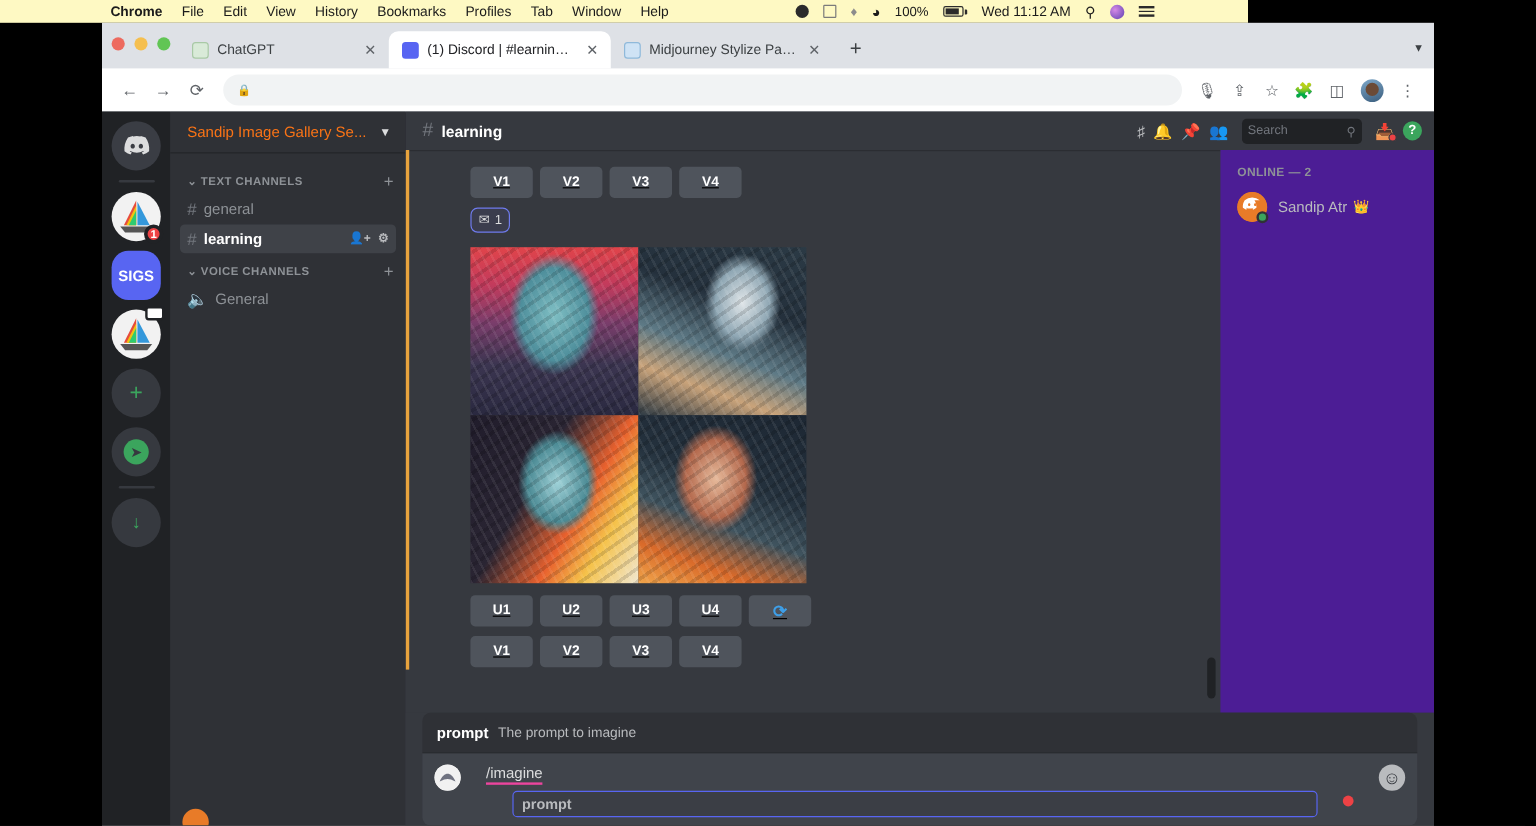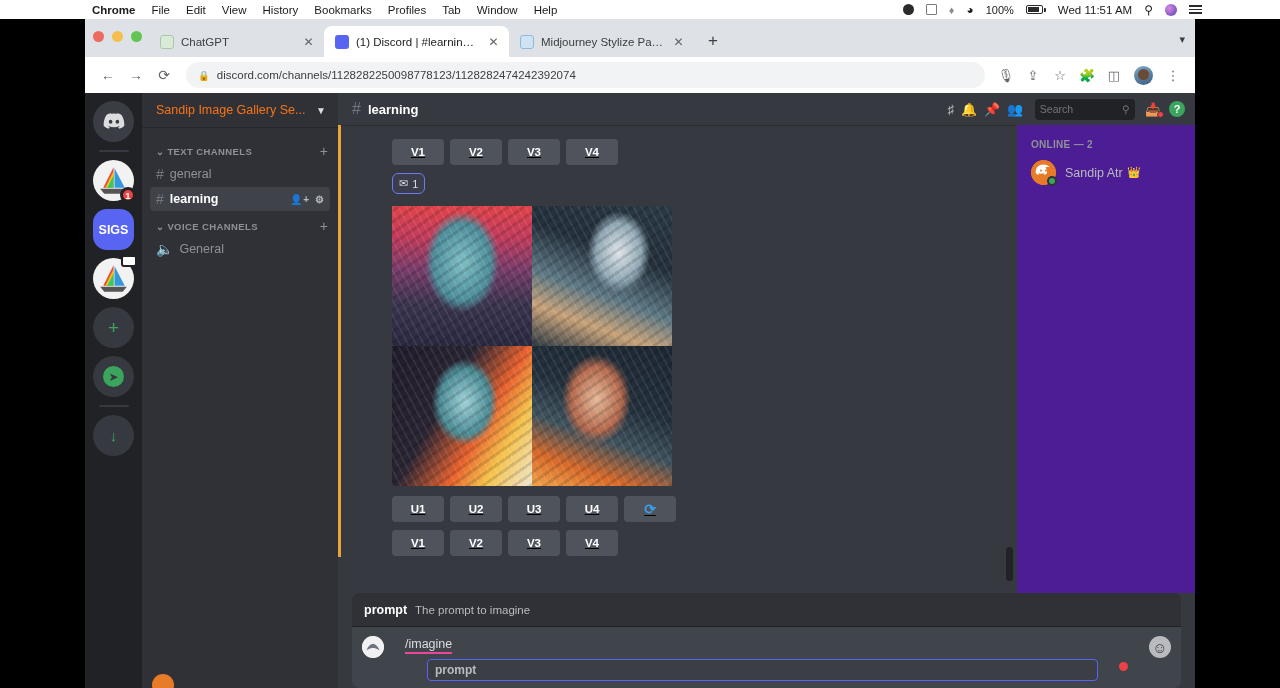--- a/index.html
+++ b/index.html
@@ -6,22 +6,22 @@
   html, body {
     width: 1280px; height: 688px;
     background: #000;
     font-family: "Liberation Sans", sans-serif;
     overflow: hidden;
   }
   .screen { position: relative; width: 1280px; height: 688px; background: #000; }
 
   
   .macbar {
-    position: absolute; left: 0; top: 0; width: 1280px; height: 19px;
-    background: #ffffff; display: flex; align-items: center;
+    position: absolute; left: 0; top: 0; width: 1040px; height: 19px;
+    background: #fef9c3; display: flex; align-items: center;
     font-size: 11.5px; color: #1b1b1b; padding-left: 92px;
   }
   .macbar .mi { margin-right: 16px; white-space: nowrap; }
   .macbar .mi.bold { font-weight: bold; }
   .macbar .spacer { flex: 1; }
   .macbar .right { display: flex; align-items: center; gap: 12px; padding-right: 78px; }
   .macbar .right .ic { display: inline-flex; align-items: center; }
   .dot-rec { width: 11px; height: 11px; border-radius: 50%; background: #2b2b2b; }
   .sq-ic { width: 11px; height: 11px; border: 1.4px solid #7b7b7b; border-radius: 1px; }
   .batt { display: inline-flex; align-items: center; }
@@ -198,21 +198,21 @@
       <span class="ic">
           <span class="sq-ic"></span>
         </span>
       <span class="ic" style="color:#8c8c8c;font-size:11px;">♦</span>
       <span class="ic" style="font-size:12px;">◕</span>
       <span class="ic" style="font-size:11px;">100%</span>
       <span class="batt">
           <span class="body"></span>
           <span class="tip"></span>
         </span>
-      <span class="ic" style="font-size:11.5px;">Wed 11:51 AM</span>
+      <span class="ic" style="font-size:11.5px;">Wed 11:12 AM</span>
       <span class="ic" style="font-size:12px;">⚲</span>
       <span class="ic" style="width:12px;height:12px;border-radius:50%;background:radial-gradient(circle at 35% 35%,#d58ae6,#5b3fb0);"></span>
       <span class="ic ctrl-lines">
           <i></i>
           <i></i>
           <i></i>
         </span>
     </span>
   </div>
 
@@ -244,21 +244,20 @@
       </div>
       <span class="chevron">▾</span>
     </div>
 
     <div class="omnibar">
       <span class="nav-ic">←</span>
       <span class="nav-ic">→</span>
       <span class="nav-ic">⟳</span>
       <div class="urlbox">
         <span class="lock">🔒</span>
-        <span>discord.com/channels/1128282250098778123/1128282474242392074</span>
       </div>
       <div class="omni-icons">
         <span class="oi">🎙</span>
         <span class="oi">⇪</span>
         <span class="oi">☆</span>
         <span class="oi">🧩</span>
         <span class="oi">◫</span>
         <span class="avatar-chrome"></span>
         <span class="oi">⋮</span>
       </div>

